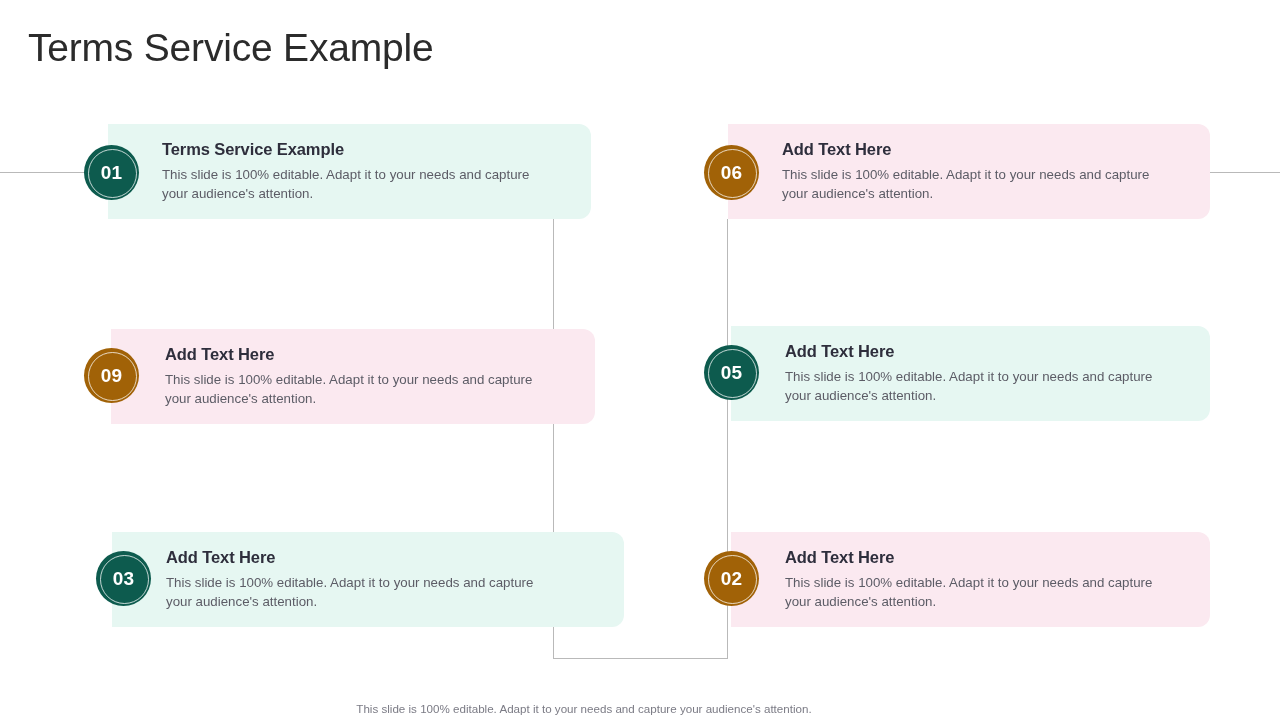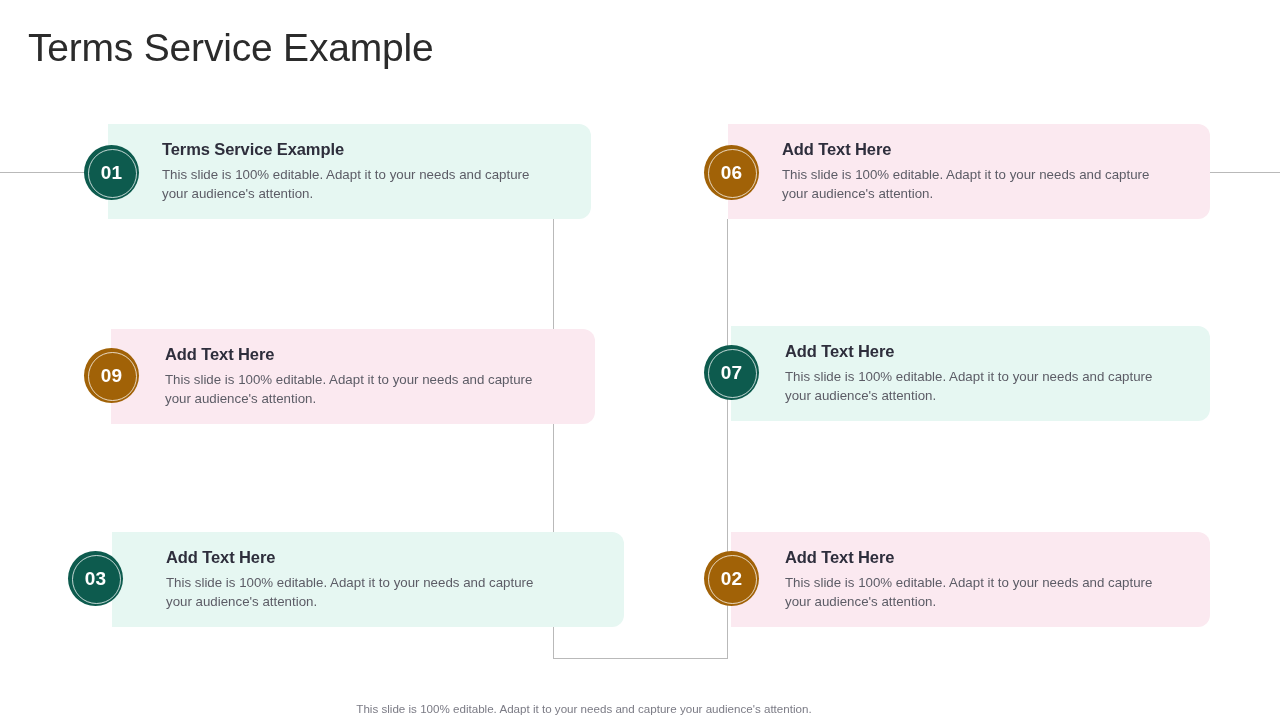--- a/index.html
+++ b/index.html
@@ -143,42 +143,42 @@
   <div class="badge purple" style="left:84px; top:348px;">
     <span>09</span>
   </div>
 
   <div class="card mint" style="left:112px; top:532px; width:512px; height:95px;">
     <div class="card-body">
       <div class="card-heading">Add Text Here</div>
       <div class="card-desc">This slide is 100% editable. Adapt it to your needs and capture your audience's attention.</div>
     </div>
   </div>
-  <div class="badge teal" style="left:68px; top:551px;">
+  <div class="badge teal" style="left:96px; top:551px;">
     <span>03</span>
   </div>
 
   <div class="card pink" style="left:731px; top:532px; width:479px; height:95px;">
     <div class="card-body">
       <div class="card-heading">Add Text Here</div>
       <div class="card-desc">This slide is 100% editable. Adapt it to your needs and capture your audience's attention.</div>
     </div>
   </div>
   <div class="badge purple" style="left:704px; top:551px;">
     <span>02</span>
   </div>
 
   <div class="card mint" style="left:731px; top:326px; width:479px; height:95px;">
     <div class="card-body">
       <div class="card-heading">Add Text Here</div>
       <div class="card-desc">This slide is 100% editable. Adapt it to your needs and capture your audience's attention.</div>
     </div>
   </div>
   <div class="badge teal" style="left:704px; top:345px;">
-    <span>07</span>
+    <span>05</span>
   </div>
 
   <div class="card pink" style="left:728px; top:124px; width:482px; height:95px;">
     <div class="card-body">
       <div class="card-heading">Add Text Here</div>
       <div class="card-desc">This slide is 100% editable. Adapt it to your needs and capture your audience's attention.</div>
     </div>
   </div>
   <div class="badge purple" style="left:704px; top:145px;">
     <span>06</span>

